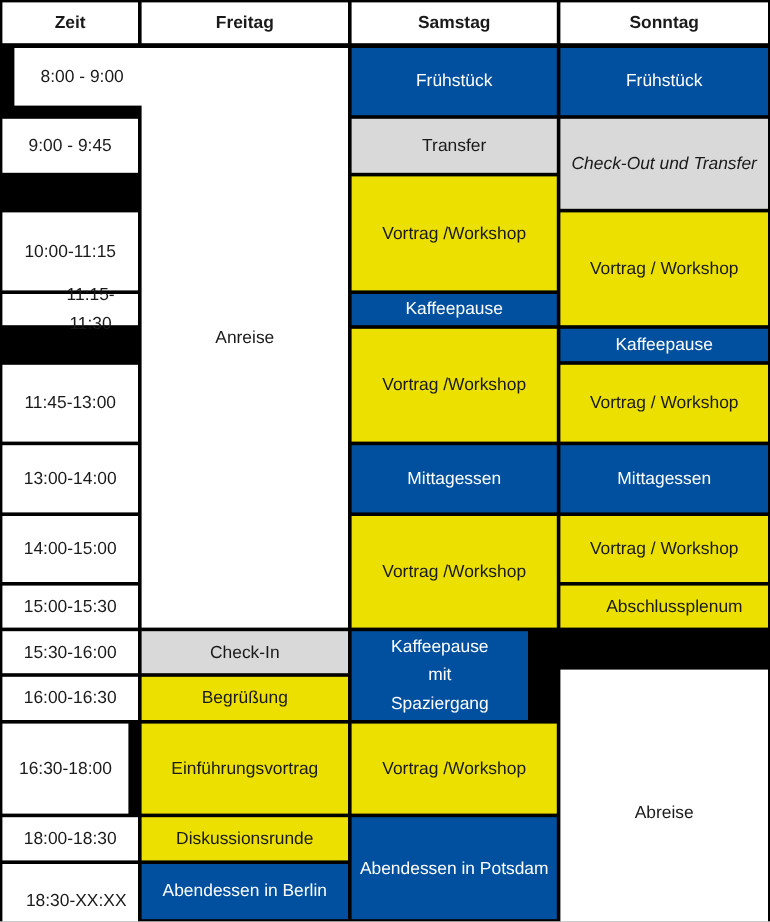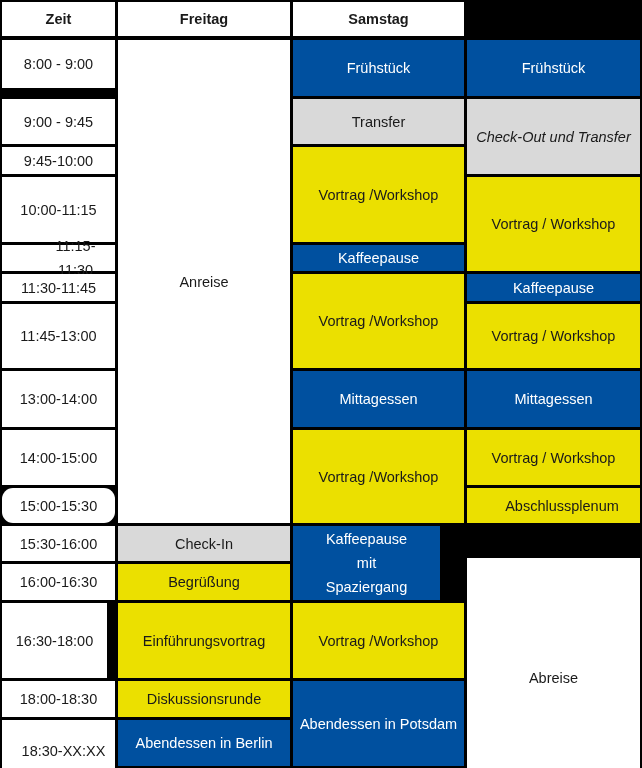--- a/index.html
+++ b/index.html
@@ -17,31 +17,30 @@
   .yellow { background:#ebe000; }
 </style>
 </head>
 <body>
 
 <div id="grid">
 
   <div class="cell hdr" style="left:2px;top:2px;width:113px;height:34px;">Zeit</div>
   <div class="cell hdr" style="left:118px;top:2px;width:172px;height:34px;">Freitag</div>
   <div class="cell hdr" style="left:293px;top:2px;width:171px;height:34px;">Samstag</div>
+  <div class="cell hdr" style="left:467px;top:2px;width:173px;height:34px;">Sonntag</div>
 
-  <div class="cell time" style="left:2px;top:40px;width:113px;height:48px;">8:00 - 9:00</div>
+  <div class="cell time" style="left:12px;top:40px;width:113px;height:48px;">8:00 - 9:00</div>
   <div class="cell time" style="left:2px;top:99px;width:113px;height:45px;">9:00 - 9:45</div>
-  <div class="cell time" style="left:2px;top:147px;width:113px;height:27px;">9:45-10:00</div>
   <div class="cell time" style="left:2px;top:177px;width:113px;height:65px;">10:00-11:15</div>
   <div class="cell time" style="left:2px;top:245px;width:113px;height:26px;padding-left:36px;">11:15-11:30</div>
-  <div class="cell time" style="left:2px;top:274px;width:113px;height:27px;">11:30-11:45</div>
   <div class="cell time" style="left:2px;top:304px;width:113px;height:64px;">11:45-13:00</div>
   <div class="cell time" style="left:2px;top:371px;width:113px;height:56px;">13:00-14:00</div>
   <div class="cell time" style="left:2px;top:430px;width:113px;height:55px;">14:00-15:00</div>
-  <div class="cell time" style="left:2px;top:488px;width:113px;height:35px;border-radius:11px;">15:00-15:30</div>
+  <div class="cell time" style="left:2px;top:488px;width:113px;height:35px;">15:00-15:30</div>
   <div class="cell time" style="left:2px;top:526px;width:113px;height:35px;">15:30-16:00</div>
   <div class="cell time" style="left:2px;top:564px;width:113px;height:36px;">16:00-16:30</div>
   <div class="cell time" style="left:2px;top:603px;width:105px;height:75px;">16:30-18:00</div>
   <div class="cell time" style="left:2px;top:681px;width:113px;height:36px;">18:00-18:30</div>
   <div class="cell time" style="left:2px;top:720px;width:113px;height:62px;padding-left:12px;">18:30-XX:XX</div>
 
   <div class="cell white" style="left:118px;top:40px;width:172px;height:483px;">Anreise</div>
   <div class="cell grey" style="left:118px;top:526px;width:172px;height:35px;">Check-In</div>
   <div class="cell yellow" style="left:118px;top:564px;width:172px;height:36px;">Begrüßung</div>
   <div class="cell yellow" style="left:118px;top:603px;width:172px;height:75px;">Einführungsvortrag</div>

